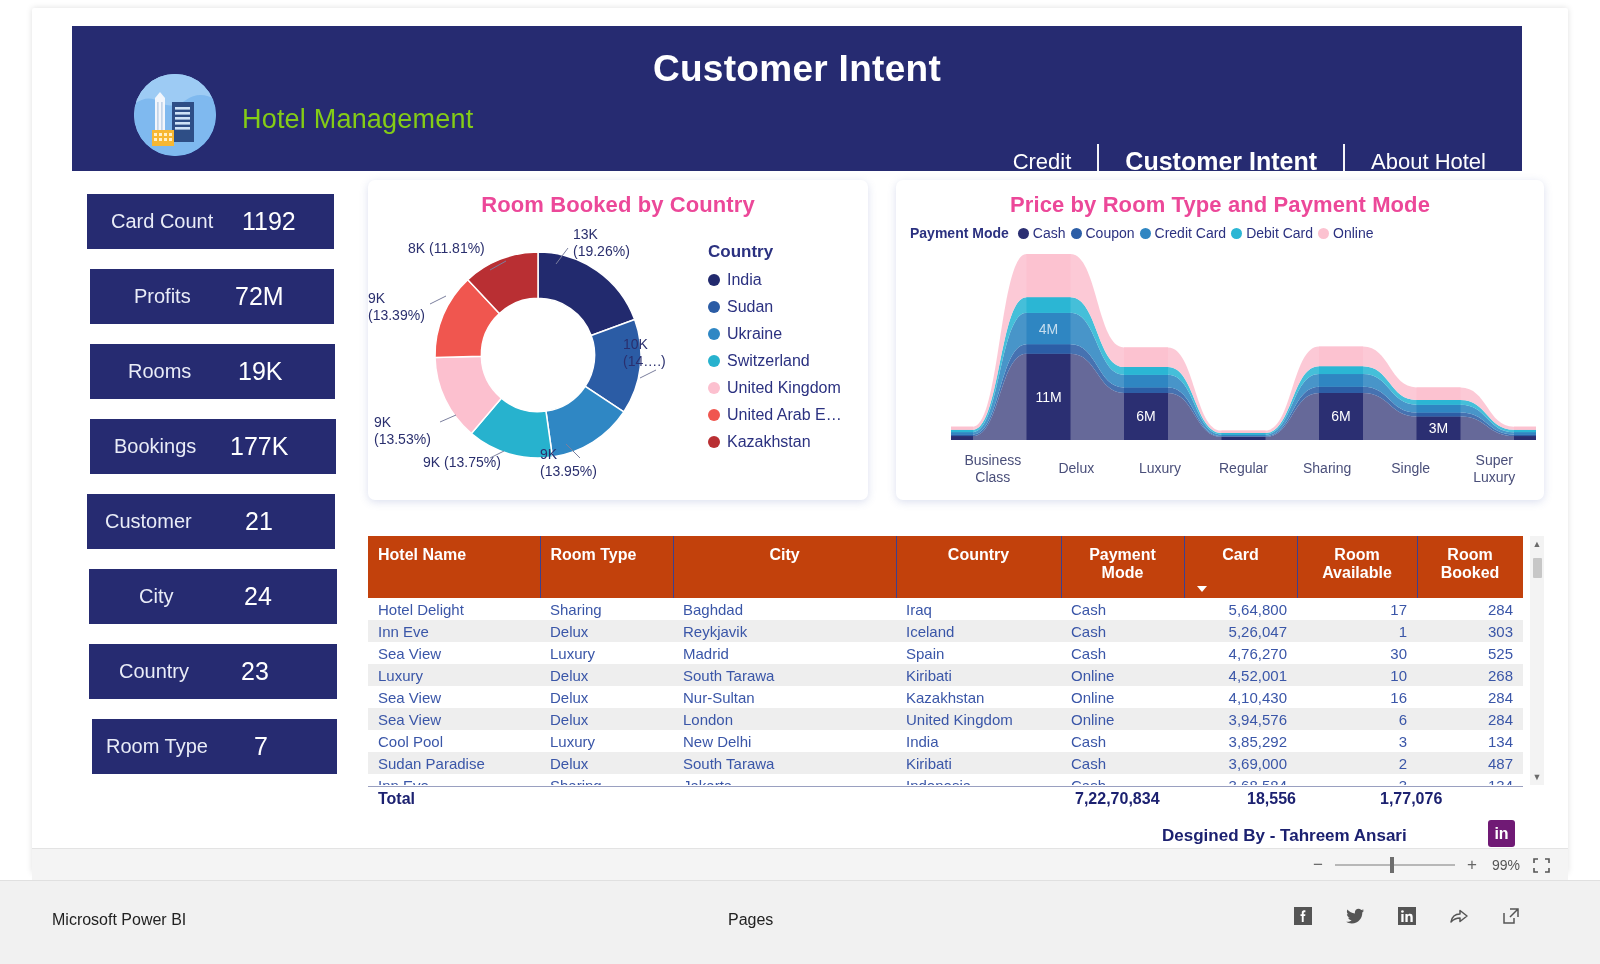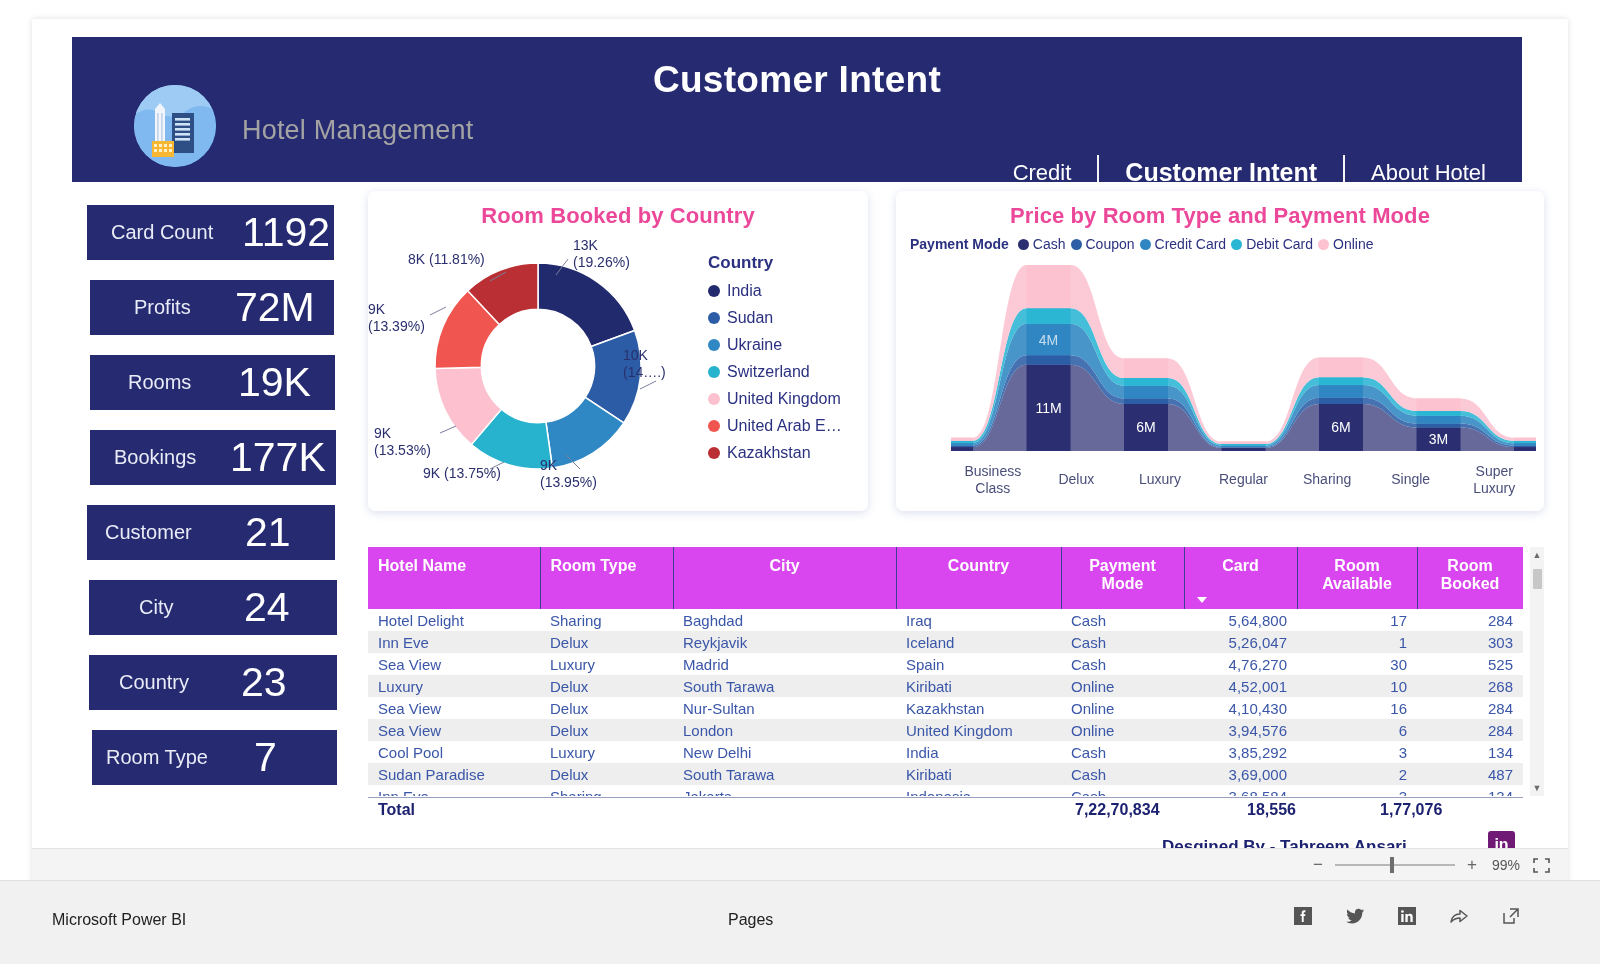--- a/index.html
+++ b/index.html
@@ -14,21 +14,21 @@
 
   
   .app-shell {
     position: absolute;
     left: 0; top: 0;
     width: 1600px; height: 964px;
     background: #ffffff;
   }
   .canvas-area {
     position: absolute;
-    left: 32px; top: 19px;
+    left: 32px; top: 8px;
     width: 1536px; height: 865px;
     background: #ffffff;
     border-radius: 2px;
     box-shadow: 0 0 6px rgba(0,0,0,0.13);
     overflow: hidden;
   }
 
   
   .header-band {
     position: absolute;
@@ -42,21 +42,21 @@
     width: 82px; height: 82px;
     border-radius: 50%;
     background: radial-gradient(circle at 35% 30%, #cfe4fb 0%, #8fc2f2 55%, #4a9ae8 100%);
     overflow: hidden;
   }
   .logo-badge svg { display: block; }
   .brand-name {
     position: absolute;
     left: 170px; top: 78px;
     font-size: 27px;
-    color: #a3a3a3;
+    color: #84cc16;
     letter-spacing: 0.2px;
   }
   .page-title {
     position: absolute;
     left: 0; top: 22px;
     width: 1450px;
     text-align: center;
     font-size: 37px;
     font-weight: bold;
     color: #ffffff;
@@ -104,21 +104,21 @@
     align-items: center;
   }
   .kpi-card .k-label {
     color: #e9ecf7;
     font-size: 20px;
     position: absolute;
     white-space: nowrap;
   }
   .kpi-card .k-value {
     color: #ffffff;
-    font-size: 41px;
+    font-size: 25px;
     position: absolute;
     white-space: nowrap;
   }
 
   
   .kpi-card.c0 { width: 247px; }
   .kpi-card.c0 .k-label { left: 24px; }
   .kpi-card.c0 .k-value { left: 155px; }
 
   .kpi-card.c1 { width: 244px; margin-left: 3px; }
@@ -237,21 +237,21 @@
     position: absolute;
     left: 336px; top: 528px;
     width: 1176px; height: 275px;
   }
   table.data-grid {
     border-collapse: collapse;
     width: 1155px;
     table-layout: fixed;
   }
   table.data-grid thead th {
-    background: #d946ef;
+    background: #c2410c;
     color: #ffffff;
     font-size: 16px;
     font-weight: bold;
     height: 62px;
     vertical-align: top;
     padding: 10px 10px 0 10px;
     border-right: 1px solid #3b4090;
     position: relative;
   }
   th.th-left   { text-align: left; }

